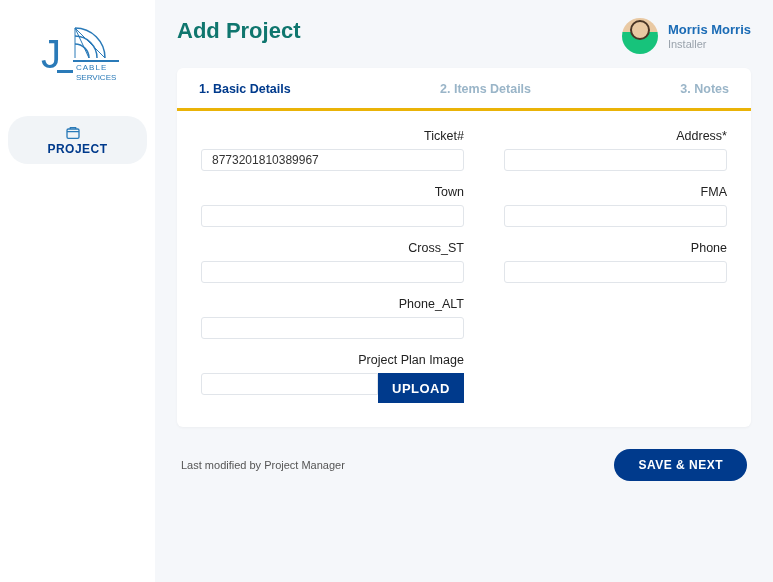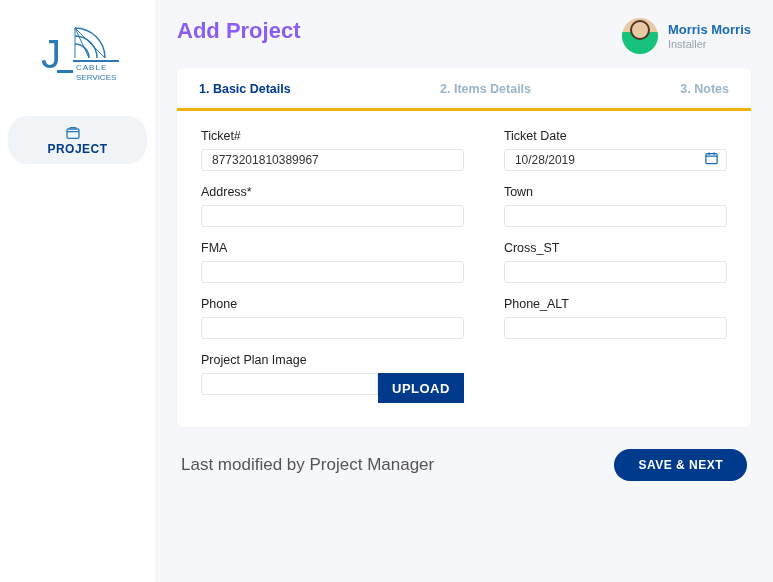--- a/index.html
+++ b/index.html
@@ -5,42 +5,42 @@
   * { box-sizing: border-box; margin: 0; padding: 0; font-family: -apple-system, BlinkMacSystemFont, "Segoe UI", Arial, sans-serif; }
   body { background: #fff; width: 773px; height: 582px; overflow: hidden; display: flex; }
   .sidebar { width: 155px; background: #fff; padding-top: 18px; }
   .logo-wrap { display:flex; justify-content:center; margin-bottom: 28px; }
   .logo { width: 82px; height: 70px; position: relative; }
   .sidebar-item { display:flex; align-items:center; padding: 8px 14px; background:#f1f4f7; border-radius: 20px; margin: 0 8px; cursor:pointer;flex-direction:column; }
   .sidebar-item .icon-box { width:18px; height:18px; margin-right:10px; display:flex; align-items:center; justify-content:center;}
   .sidebar-label { font-size: 12px; font-weight: 700; color:#003a8c; letter-spacing: .5px;}
   .main { flex:1; background:#f5f7fa; padding: 18px 22px 0 22px; }
   .header-row { display:flex; justify-content:space-between; align-items:flex-start; margin-bottom: 14px;}
-  .page-title { font-size: 22px; font-weight: 700; color:#8b5cf6; }
+  .page-title { font-size: 22px; font-weight: 700; color:#0f766e; }
   .user-box { display:flex; align-items:center; }
   .avatar { width:36px; height:36px; border-radius:50%; background:linear-gradient(#e9c9a3 40%, #17c37b 40%); margin-right:10px; display:flex; align-items:flex-start; justify-content:center; overflow:hidden;}
   .avatar-inner{ width:20px; height:20px; border-radius:50%; background:#e9c9a3; margin-top:2px; border:2px solid #4a3626;}
   .user-name { font-size: 13px; font-weight:600; color:#1a6bb5; line-height:1.2;}
   .user-role { font-size: 11px; color:#9aa3ac;}
   .card { background:#fff; border-radius:6px; box-shadow: 0 1px 3px rgba(0,0,0,.04); }
   .tabs { display:flex; border-bottom:3px solid #eab308; padding: 14px 22px 12px; gap: 46px; justify-content: space-between;}
   .tab { font-size: 12.5px; font-weight:600; color:#9ab5c8; cursor:pointer;}
   .tab.active { color:#003a8c; }
   .form-body { padding: 18px 24px 24px; display:grid; grid-template-columns: 1fr 1fr; column-gap: 40px; row-gap: 14px;}
   .field { display:flex; flex-direction:column; }
-  .field-label { font-size: 12.5px; color:#222; margin-bottom:6px; }
+  .field-label { font-size: 12.5px; color:#222; margin-bottom:6px;text-align:right; }
   .control { border:1px solid #e1e5ea; border-radius:3px; height:22px; padding: 0 10px; font-size:12px; color:#333; background:#fff; }
   .control-wrap { position:relative; }
   .cal-icon { position:absolute; right:8px; top:50%; transform:translateY(-50%); color:#1a6bb5; pointer-events:none;}
   .upload-row { display:flex; }
   .upload-row .control { flex:1; border-top-right-radius:0; border-bottom-right-radius:0;}
   .upload-btn { background:#003a8c; color:#fff; border:none; font-size:13px; font-weight:700; padding:0 14px; height:30px; cursor:pointer; letter-spacing:.5px;}
   .full-span { grid-column: 1 / 2; }
   .footer-row { display:flex; justify-content:space-between; align-items:center; padding: 22px 4px 0;}
-  .modified { font-size: 17px; color:#555; }
+  .modified { font-size: 11px; color:#555; }
   .save-btn { background:#003a8c; color:#fff; border:none; border-radius:20px; padding: 9px 24px; font-size:12px; font-weight:700; letter-spacing:.5px; cursor:pointer;}
 </style>
 </head>
 <body>
 
 <div class="sidebar">
   <div class="logo-wrap">
     <svg class="logo" viewBox="0 0 82 70">
       <text x="4" y="50" font-size="40" font-weight="300" fill="#2a7ab8" font-family="Arial">J</text>
       <rect x="20" y="52" width="16" height="3" fill="#2a7ab8"></rect>
@@ -87,32 +87,20 @@
       <div class="tab">3. Notes</div>
     </div>
 
     <div class="form-body">
 
       <div class="field">
         <label class="field-label">Ticket#</label>
         <input class="control" value="8773201810389967" style="">
       </div>
 
-      <div class="field">
-        <label class="field-label">Ticket Date</label>
-        <div class="control-wrap">
-          <input class="control" style="width: 100%;" value="10/28/2019">
-          <span class="cal-icon">
-            <svg width="15" height="15" viewBox="0 0 24 24" fill="none" stroke="#1a6bb5" stroke-width="2">
-                <rect x="3" y="5" width="18" height="16" rx="2"></rect>
-                <path d="M3 9h18M8 3v4M16 3v4"></path>
-              </svg>
-          </span>
-        </div>
-      </div>
 
       <div class="field">
         <label class="field-label">Address*</label>
         <input class="control" value="" style="">
       </div>
 
       <div class="field">
         <label class="field-label">Town</label>
         <input class="control" value="" style="">
       </div>

